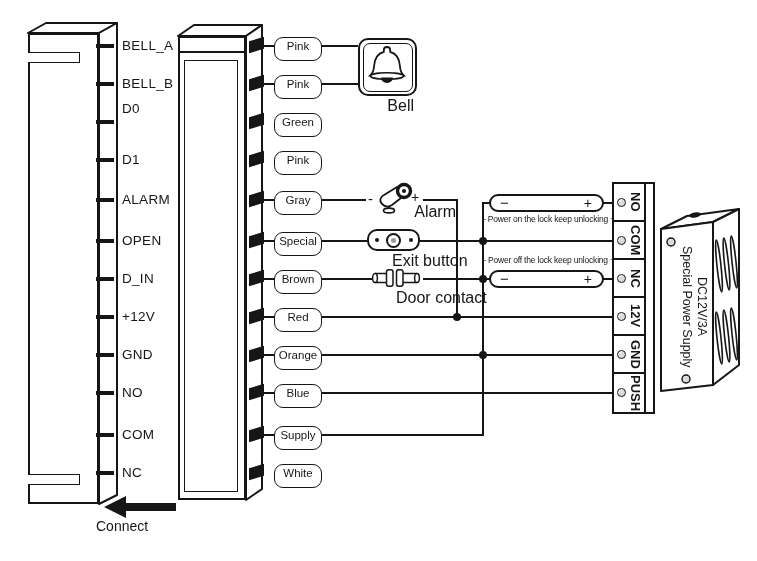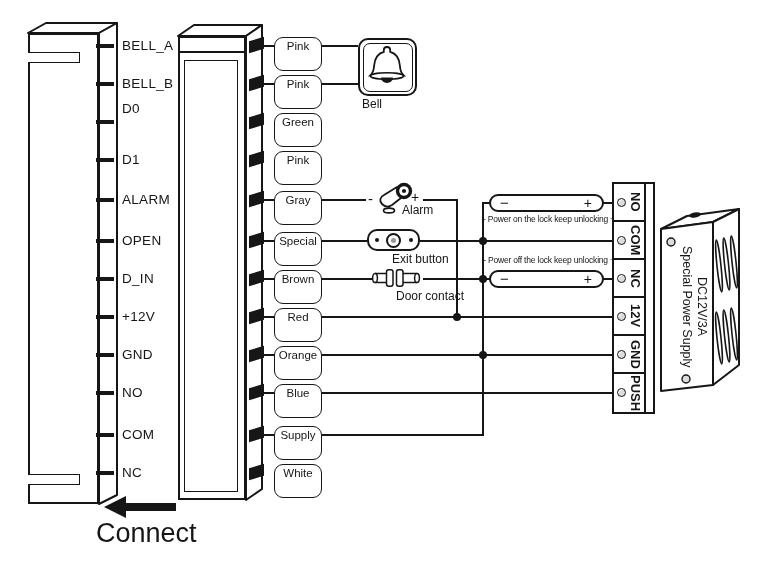--- a/index.html
+++ b/index.html
@@ -5,53 +5,53 @@
   html,body{margin:0;padding:0;background:#fff}
   .stage{position:relative;width:757px;height:561px;background:#fff;overflow:hidden;
          font-family:"Liberation Sans",sans-serif;color:#161616}
   .abs{position:absolute}
   .ln{position:absolute;background:#161616}
   .dot{position:absolute;width:8px;height:8px;border-radius:50%;background:#161616}
   .plabel{position:absolute;left:122px;height:18px;line-height:18px;font-size:13.5px;letter-spacing:.3px;white-space:nowrap}
   .tick{position:absolute;left:96px;width:18px;height:4px;background:#161616}
   .cpin{position:absolute;left:249px;width:15px;height:12px;background:#161616;transform:skewY(-16deg)}
   .stub{position:absolute;left:264px;width:10px;height:2px;background:#161616}
-  .pill{position:absolute;left:274px;width:48px;height:34px;box-sizing:border-box;border:1.6px solid #161616;
+  .pill{position:absolute;left:274px;width:48px;height:24px;box-sizing:border-box;border:1.6px solid #161616;
         border-radius:9px;background:#fff;font-size:11.5px;line-height:14px;text-align:center;padding-top:1px}
   .face{position:absolute;box-sizing:border-box;border:2px solid #161616;background:#fff}
   .slot{position:absolute;left:28px;width:52px;height:11px;box-sizing:border-box;border:1.8px solid #161616;border-left:none;background:#fff}
   .cap{position:absolute;left:489px;width:115px;height:18px;box-sizing:border-box;border:2px solid #161616;border-radius:9px;background:#fff}
   .cap .m{position:absolute;left:9px;top:-1px;font-size:15px;line-height:15px}
   .cap .p{position:absolute;right:10px;top:0;font-size:14px;line-height:14px}
   .note{position:absolute;left:479px;width:140px;font-size:8.5px;letter-spacing:-.2px;text-align:center;white-space:nowrap}
   .tblock{position:absolute;left:612px;top:182px;width:34px;height:232px;box-sizing:border-box;border:2px solid #161616;background:#fff}
   .tcell{position:relative;height:38px;box-sizing:border-box;border-bottom:2px solid #161616}
   .tcell:last-child{border-bottom:none}
   .screw{position:absolute;width:9px;height:9px;box-sizing:border-box;border:1.5px solid #161616;border-radius:50%;
          background:#dcdcdc;box-shadow:inset 1px 1px 0 #fff}
   .tcell .screw{left:3px;top:14px}
   .tlabel{position:absolute;right:1px;top:0;bottom:0;writing-mode:vertical-rl;text-align:center;
           font-size:13px;font-weight:700;line-height:15px}
   .sidestrip{position:absolute;left:646px;top:182px;width:9px;height:232px;box-sizing:border-box;
              border:2px solid #161616;border-left:none;background:#fff}
   .psu-text{position:absolute;left:661px;top:229px;width:52px;height:156px;writing-mode:vertical-rl;
             padding-right:4px;box-sizing:border-box}
   .psu-text div{text-align:center;font-size:12.5px;line-height:15px;white-space:nowrap}
-  .devlabel{position:absolute;font-size:12px;text-align:left;white-space:nowrap}
+  .devlabel{position:absolute;font-size:16px;text-align:right;white-space:nowrap}
   .exitbtn{position:absolute;left:367px;top:229px;width:53px;height:22px;box-sizing:border-box;
            border:2px solid #161616;border-radius:10px;background:#fff}
   .exitbtn .ring{position:absolute;left:17px;top:1.5px;width:15px;height:15px;box-sizing:border-box;
                  border:2px solid #161616;border-radius:50%;background:#fff}
   .exitbtn .core{position:absolute;left:3px;top:3px;width:5px;height:5px;border-radius:50%;background:#9a9a9a}
   .exitbtn .bdot{position:absolute;top:7px;width:4px;height:4px;border-radius:50%;background:#161616}
   .bellbox{position:absolute;left:358px;top:38px;width:59px;height:58px;box-sizing:border-box;
            border:2px solid #161616;border-radius:10px;background:#fff}
   .bellbox .inner{position:absolute;left:2.5px;top:2.5px;right:2.5px;bottom:2.5px;border:1.5px solid #161616;border-radius:7px}
   .sign{position:absolute;font-size:15px;line-height:15px}
-  .connect{position:absolute;left:96px;top:518px;width:92px;text-align:center;font-size:27px}
+  .connect{position:absolute;left:96px;top:518px;width:92px;text-align:left;font-size:14px}
 </style>
 </head>
 <body>
 
 <div class="stage">
 
   <svg class="abs" width="757" height="561" viewBox="0 0 757 561" style="left:0;top:0">
     <g stroke="#161616" stroke-width="2" fill="#fff" stroke-linejoin="round">
 
       <polygon points="28,33 46,23 117,23 99,33"></polygon>

